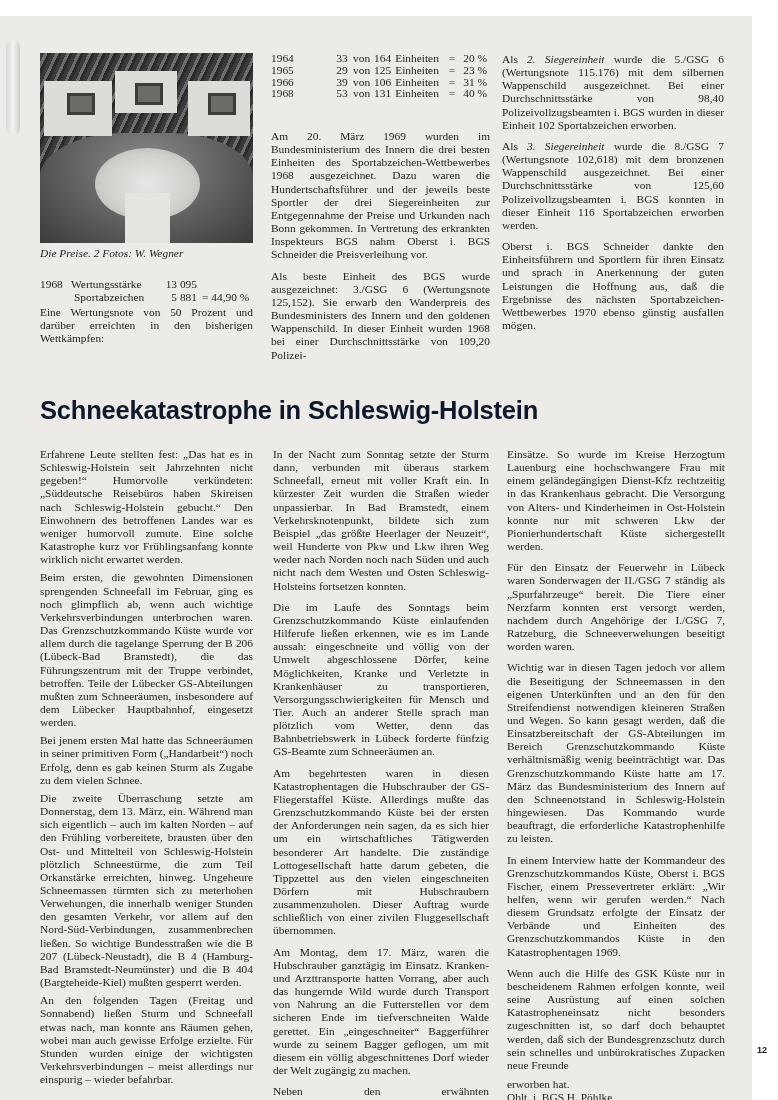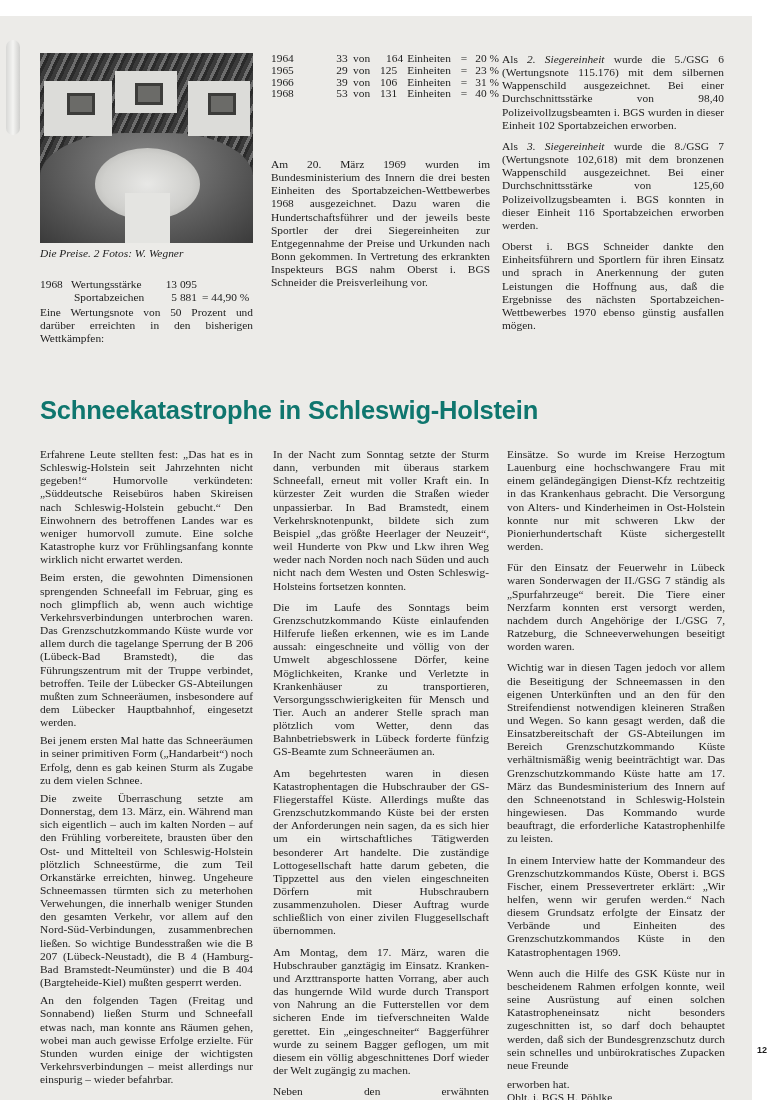--- a/index.html
+++ b/index.html
@@ -50,21 +50,21 @@
   .caption { position: absolute; left: 40px; top: 247px; font-style: italic; font-size: 11.4px; }
   .stats { position: absolute; left: 40px; top: 278px; font-size: 11.4px; line-height: 12.5px; }
   .stats td { padding: 0; vertical-align: top; white-space: nowrap; }
   .stats-text { position: absolute; left: 40px; top: 306px; width: 213px; }
   .yrs { position: absolute; left: 271px; top: 53px; font-size: 11.4px; line-height: 11.8px; }
   .yrs td { padding: 0; white-space: nowrap; }
   .yrs td.n { text-align: center; }
   .headline {
     position: absolute; left: 40px; top: 396px;
     font-family: "Liberation Sans", "DejaVu Sans", sans-serif;
-    font-weight: bold; font-size: 25.5px; letter-spacing: -0.2px; color: #0f766e;
+    font-weight: bold; font-size: 25.5px; letter-spacing: -0.2px; color: #0f172a;
   }
   .pagenum {
     position: absolute; left: 757px; top: 1045px;
     font-family: "Liberation Sans", "DejaVu Sans", sans-serif; font-weight: bold; font-size: 9px;
   }
   .sig { display: flex; justify-content: space-between; flex-direction: column; }
   em { font-style: italic; margin-top: 36px; }
 </style>
 </head>
 <body>
@@ -109,21 +109,21 @@
   <div class="col stats-text">
       <p>Eine Wertungsnote von 50 Prozent und darüber erreichten in den bisherigen Wettkämpfen:</p>
     </div>
 
   <table class="yrs" cellspacing="0">
     <tbody id="yrs-body">
         <tr>
           <td style="width: 60px;">1964</td>
           <td class="n" style="width: 14px; padding-left: 4px;">33</td>
           <td style="padding-left: 4px;">von</td>
-          <td class="n" style="padding-left: 16px;">164</td>
+          <td class="n" style="padding-left: 4px;">164</td>
           <td style="padding-left: 4px;">Einheiten</td>
           <td style="padding-left: 10px;">=</td>
           <td class="n" style="padding-left: 8px; margin-top: 17px;">20 %</td>
         </tr>
         <tr>
           <td style="width: 60px;">1965</td>
           <td class="n" style="width: 14px; padding-left: 4px;">29</td>
           <td style="padding-left: 4px;">von</td>
           <td class="n" style="padding-left: 4px;">125</td>
           <td style="padding-left: 4px;">Einheiten</td>
@@ -144,22 +144,23 @@
           <td class="n" style="width: 14px; padding-left: 4px;">53</td>
           <td style="padding-left: 4px;">von</td>
           <td class="n" style="padding-left: 4px;">131</td>
           <td style="padding-left: 4px;">Einheiten</td>
           <td style="padding-left: 10px;">=</td>
           <td class="n" style="padding-left: 8px;">40 %</td>
         </tr>
       </tbody>
   </table>
 
-  <div class="col" style="left:271px;top:130px;width:219px;margin-top:28px;">
+  <div class="col" style="left:271px;top:130px;width:219px;">
     <p>Am 20. März 1969 wurden im Bundesministerium des Innern die drei besten Einheiten des Sportabzeichen-Wettbewerbes 1968 ausgezeichnet. Dazu waren die Hundertschaftsführer und der jeweils beste Sportler der drei Siegereinheiten zur Entgegennahme der Preise und Urkunden nach Bonn gekommen. In Vertretung des erkrankten Inspekteurs BGS nahm Oberst i. BGS Schneider die Preisverleihung vor.</p>
+    <p>Als beste Einheit des BGS wurde ausgezeichnet: 3./GSG 6 (Wertungsnote 125,152). Sie erwarb den Wanderpreis des Bundesministers des Innern und den goldenen Wappenschild. In dieser Einheit wurden 1968 bei einer Durchschnittsstärke von 109,20 Polizei-</p>
   </div>
 
   <div class="col" style="left:502px;top:53px;width:222px;">
     <p><span>Als </span><em>2. Siegereinheit</em><span> wurde die 5./GSG 6 (Wertungsnote 115.176) mit dem silbernen Wappenschild ausgezeichnet. Bei einer Durchschnittsstärke von 98,40 Polizeivollzugsbeamten i. BGS wurden in dieser Einheit 102 Sportabzeichen erworben.</span></p>
     <p><span>Als </span><em>3. Siegereinheit</em><span> wurde die 8./GSG 7 (Wertungsnote 102,618) mit dem bronzenen Wappenschild ausgezeichnet. Bei einer Durchschnittsstärke von 125,60 Polizeivollzugsbeamten i. BGS konnten in dieser Einheit 116 Sportabzeichen erworben werden.</span></p>
     <p>Oberst i. BGS Schneider dankte den Einheitsführern und Sportlern für ihren Einsatz und sprach in Anerkennung der guten Leistungen die Hoffnung aus, daß die Ergebnisse des nächsten Sportabzeichen-Wettbewerbes 1970 ebenso günstig ausfallen mögen.</p>
   </div>
 
   <div class="headline">Schneekatastrophe in Schleswig-Holstein</div>
 

